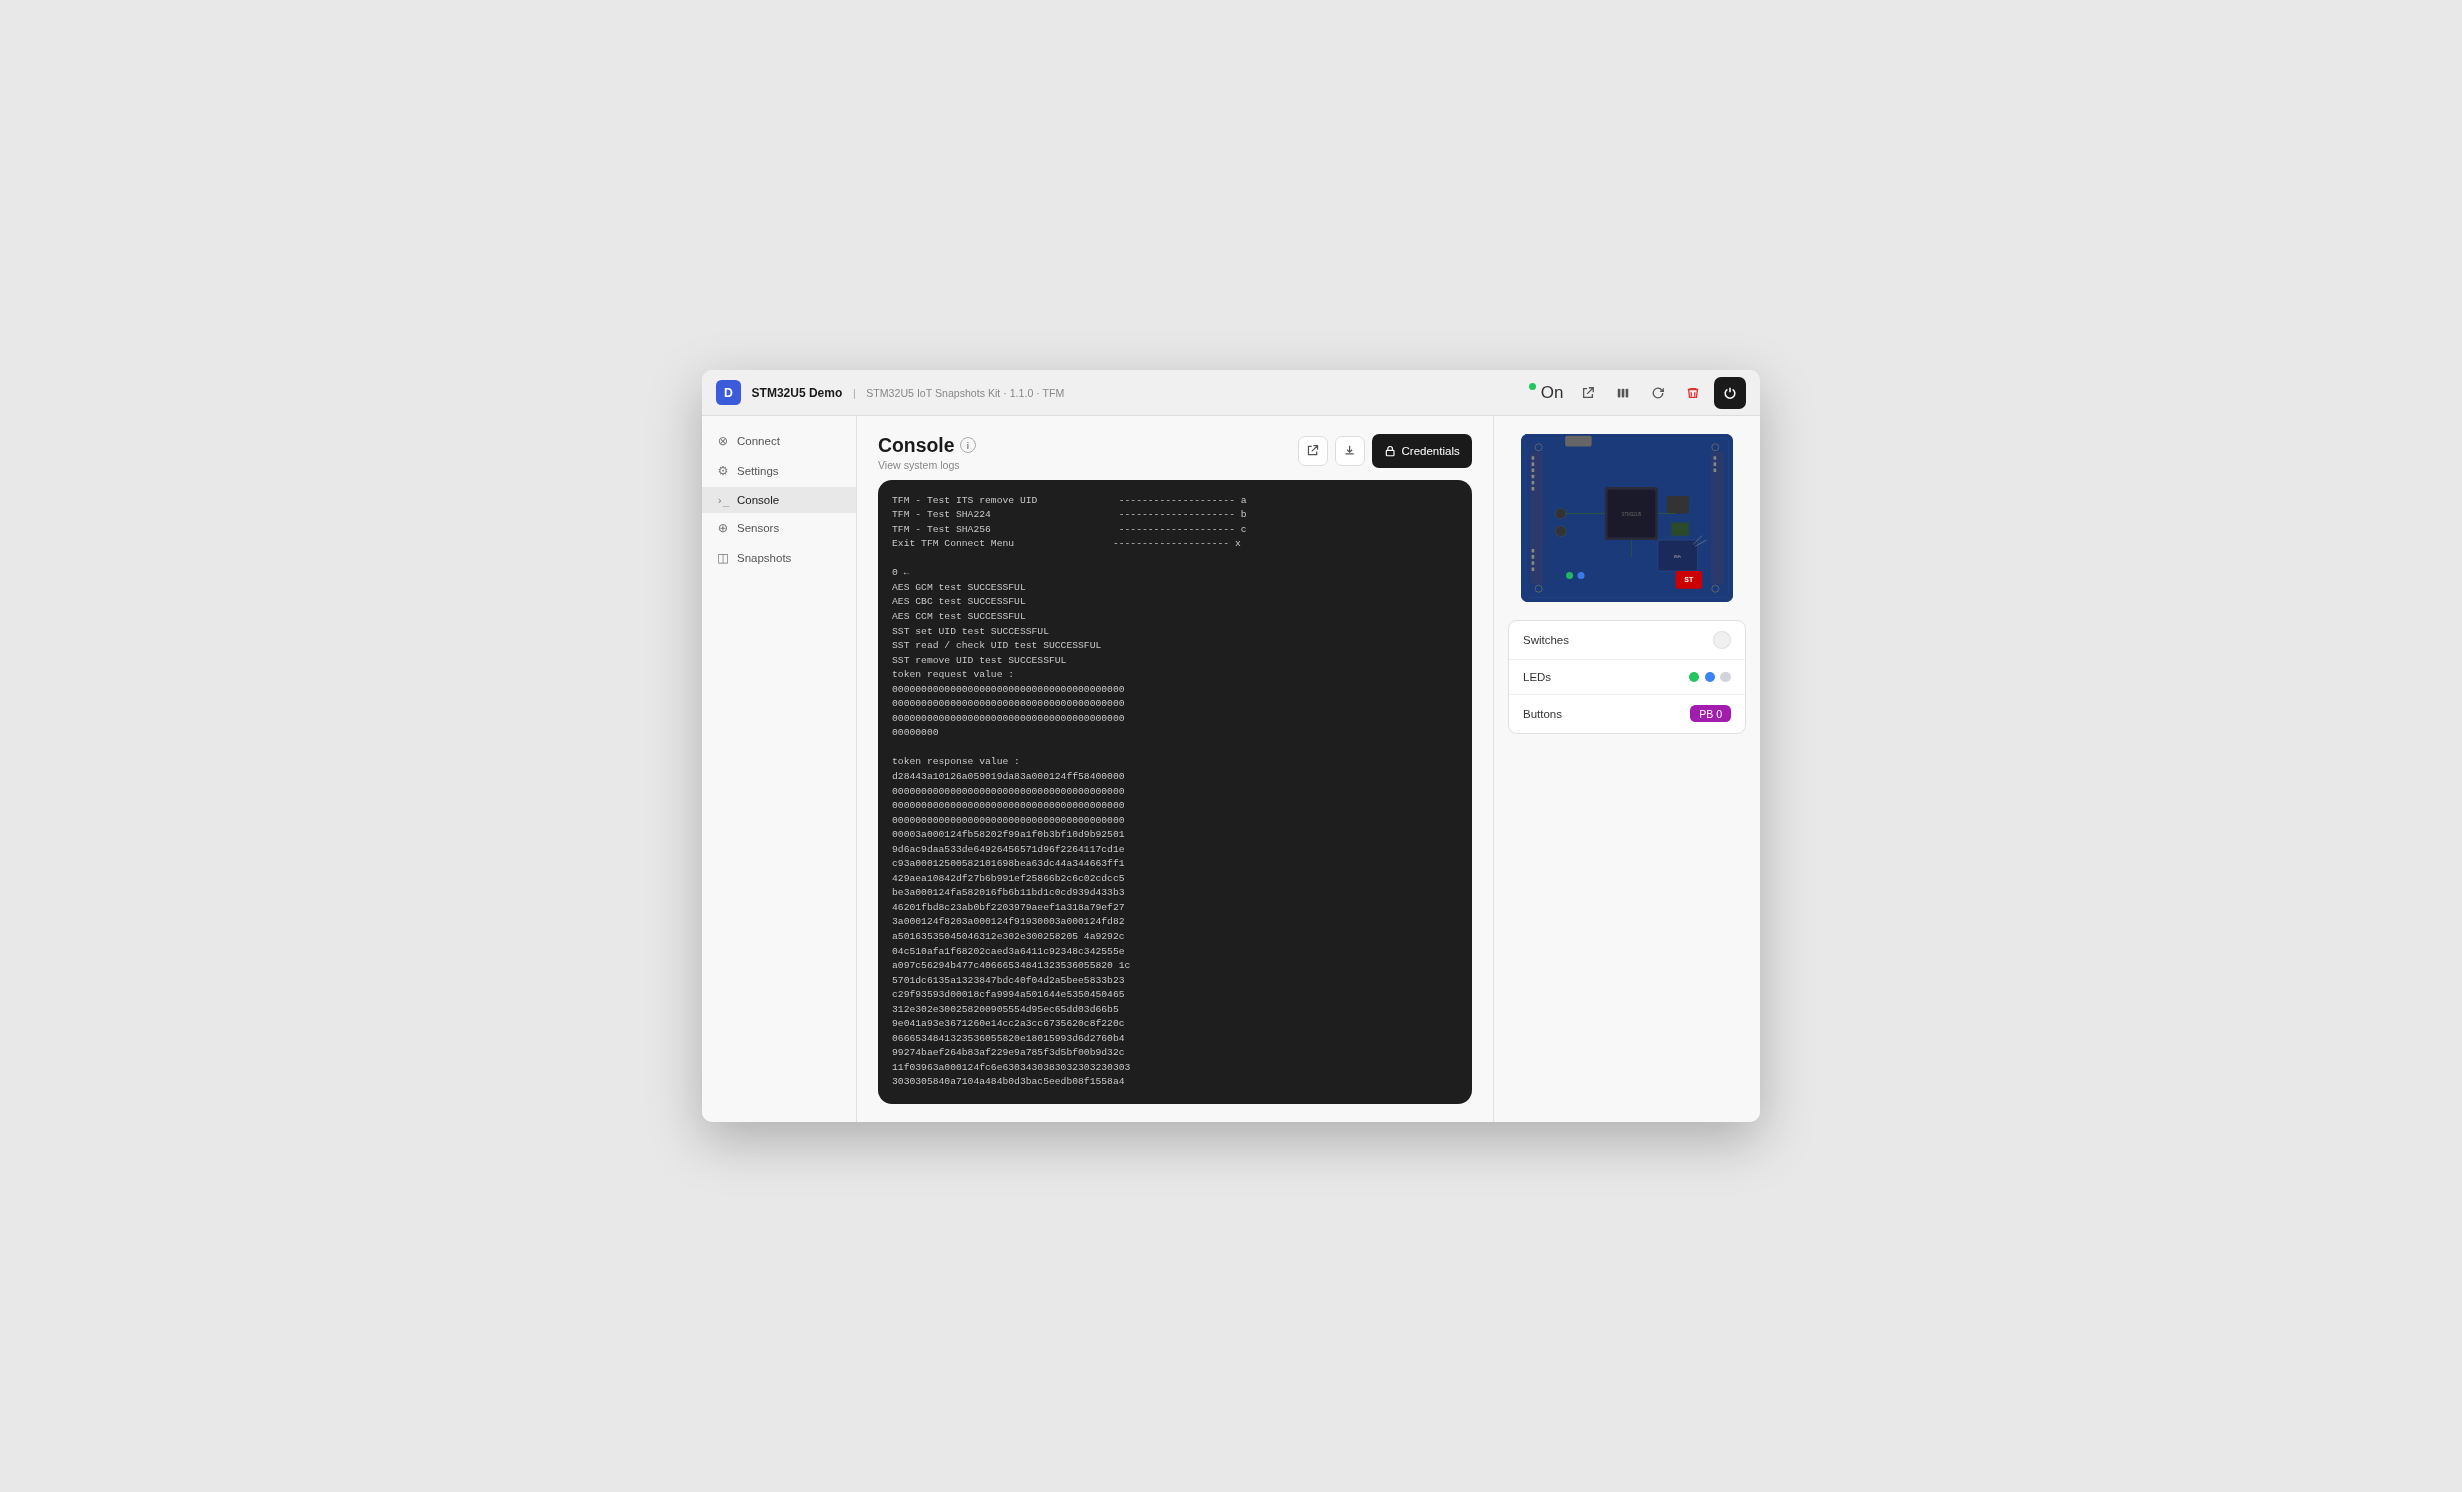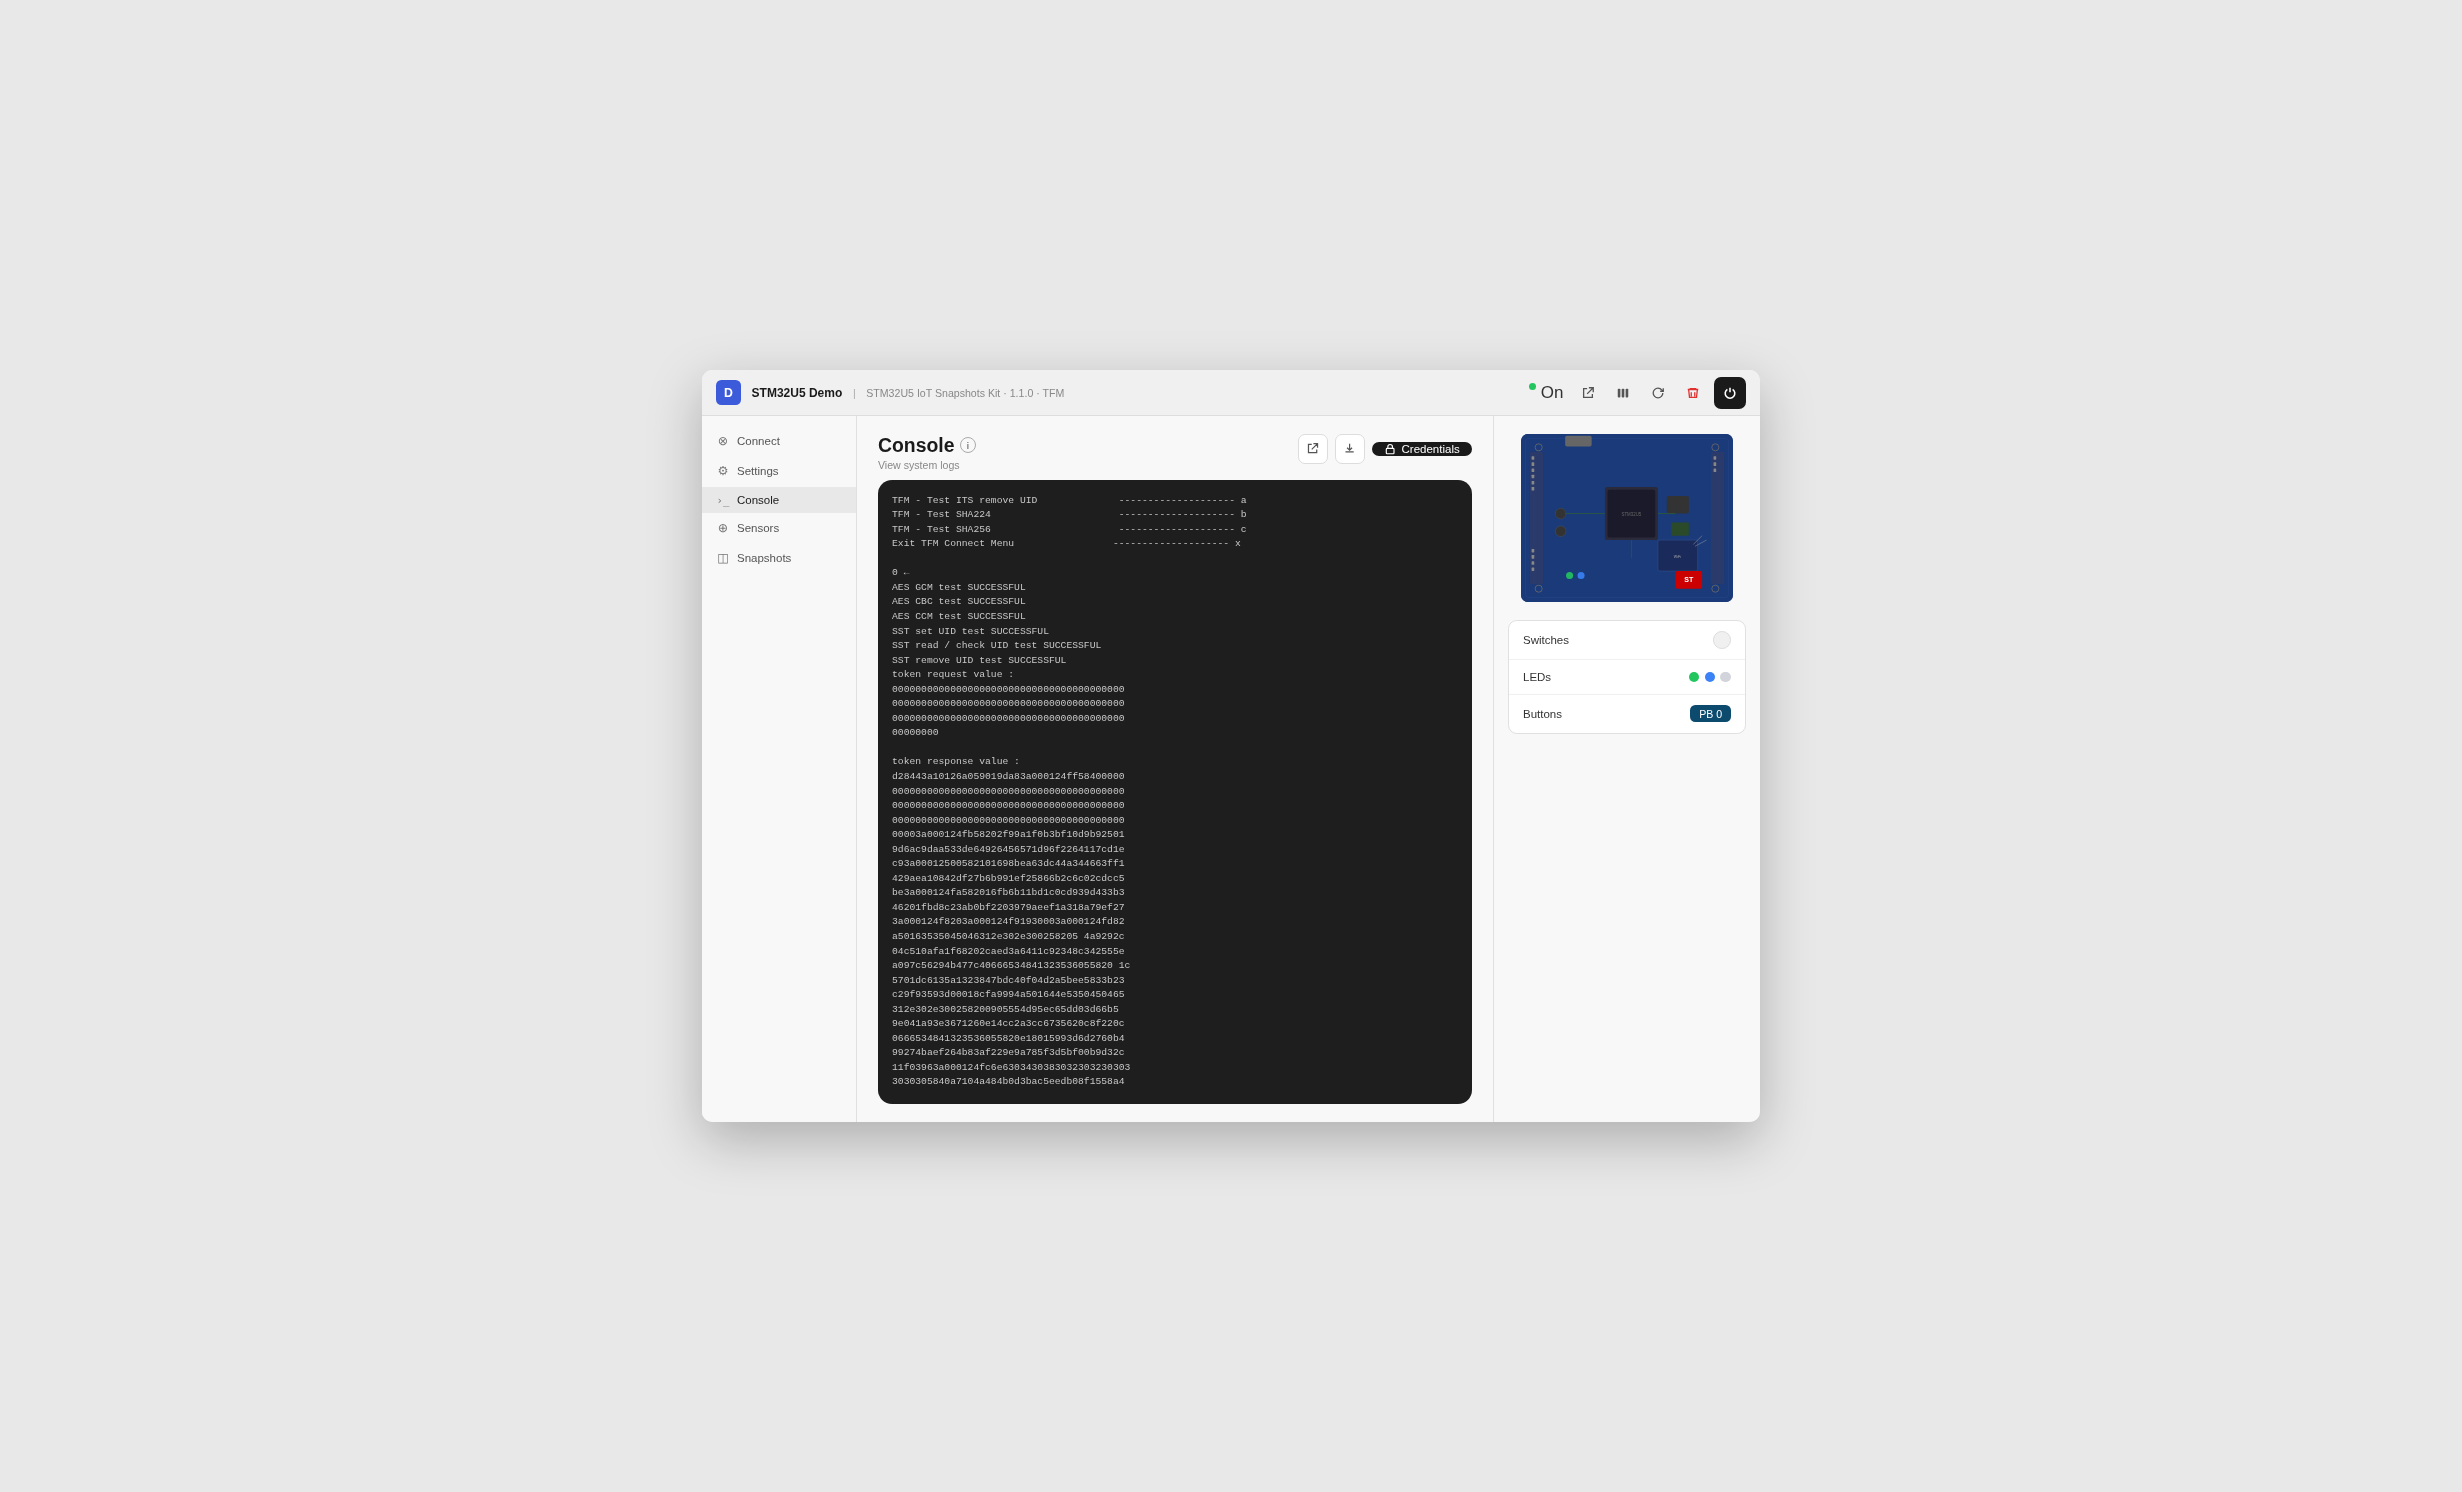--- a/index.html
+++ b/index.html
@@ -201,21 +201,21 @@
     }
     .credentials-btn {
       display: flex;
       align-items: center;
       gap: 5.3px;
       background: #1a1a1a;
       color: white;
       border: none;
       border-radius: 7px;
       padding: 0 12.3px;
-      height: 14px;
+      height: 34px;
       font-size: 11.5px;
       font-weight: 500;
       cursor: pointer;
     }
     
     .console-area {
       flex: 1;
       margin: 0 21px 17.6px;
       background: #1e1e1e;
       border-radius: 14px;
@@ -292,21 +292,21 @@
     }
     .led-dot {
       width: 10.6px;
       height: 10.6px;
       border-radius: 50%;
     }
     .led-green { background: #22c55e; }
     .led-blue { background: #3b82f6; }
     .led-gray { background: #d1d5db; }
     .button-badge {
-      background: #0c4a6e;
+      background: #a21caf;
       color: white;
       font-size: 10.6px;
       padding: 2.6px 8.8px;
       border-radius: 5.3px;
     }
   </style>
 </head>
 <body>
 
 <div class="app-window">

